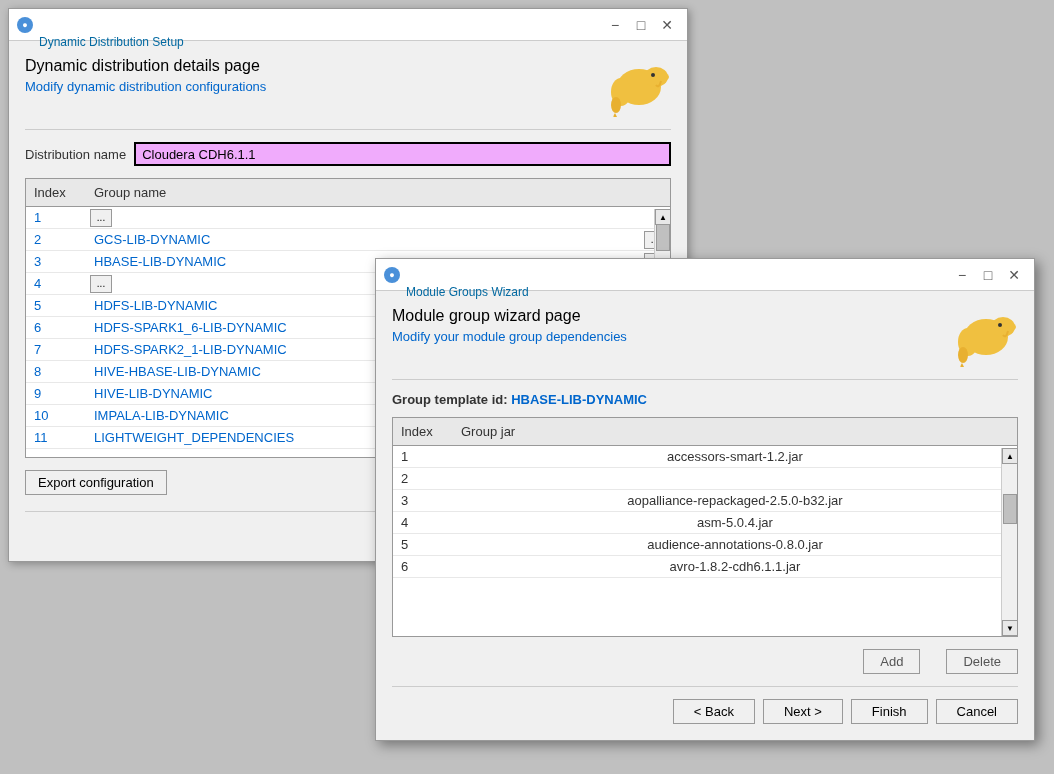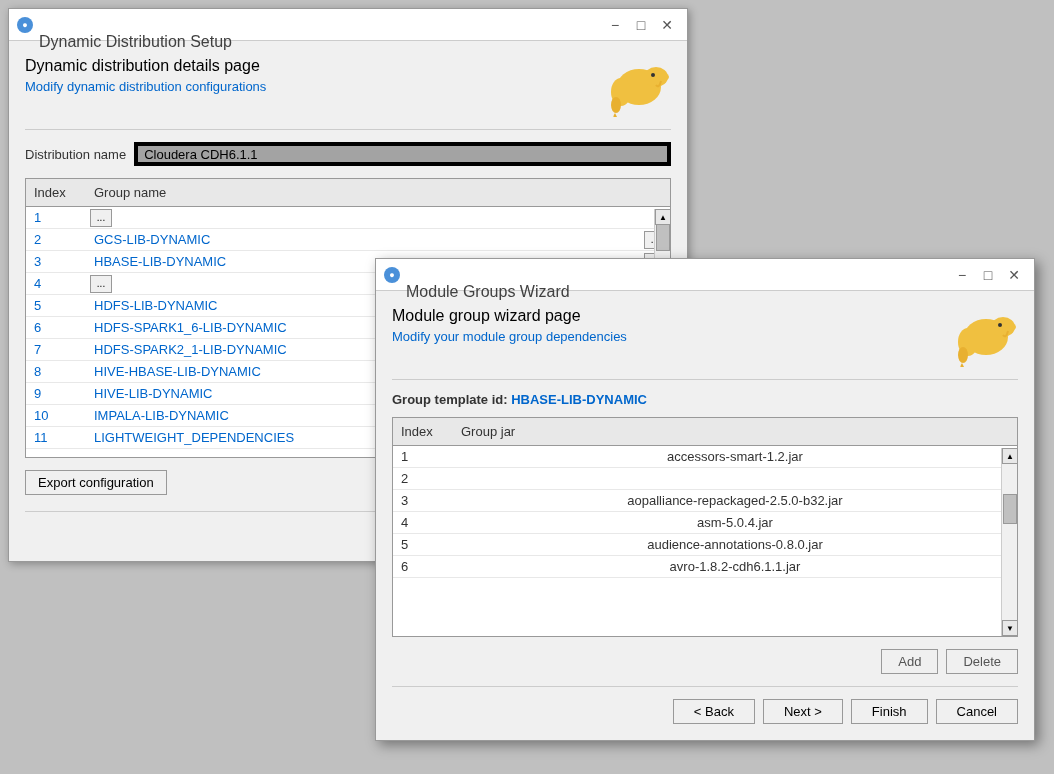--- a/index.html
+++ b/index.html
@@ -47,22 +47,22 @@
       border-radius: 50%;
       display: flex;
       align-items: center;
       justify-content: center;
       color: white;
       font-size: 10px;
       font-weight: bold;
     }
 
     .title-bar-title {
-      font-size: 16px;
-      color: #404040;
+      font-size: 12px;
+      color: #0369a1;
       margin-top: 34px;
     }
 
     .title-bar-controls {
       display: flex;
       gap: 2px;
     }
 
     .title-bar-btn {
       width: 24px;
@@ -112,24 +112,24 @@
 
     .form-label {
       font-size: 13px;
       color: #333;
       white-space: nowrap;
     }
 
     .form-input {
       flex: 1;
       height: 24px;
-      border: 4px solid #000000;
+      border: 2px solid #000000;
       padding: 2px 6px;
       font-size: 13px;
-      background: #a3a3a3;
+      background: #f0abfc;
     }
 
     .table-container {
       border: 1px solid #999;
       background: white;
       height: 280px;
       overflow: hidden;
       position: relative;
     }
 
@@ -349,21 +349,21 @@
       height: 30px;
       background: #c0c0c0;
       margin: 2px 1px;
       border: 1px solid #999;
       margin-top: 30px;
     }
 
     .add-delete-row {
       display: flex;
       justify-content: flex-end;
-      gap: 8px;
+      gap: 26px;
       margin-bottom: 12px;
     }
 
     .action-btn {
       padding: 4px 16px;
       border: 1px solid #999;
       background: #f0f0f0;
       cursor: pointer;
       font-size: 13px;
       color: #555;

